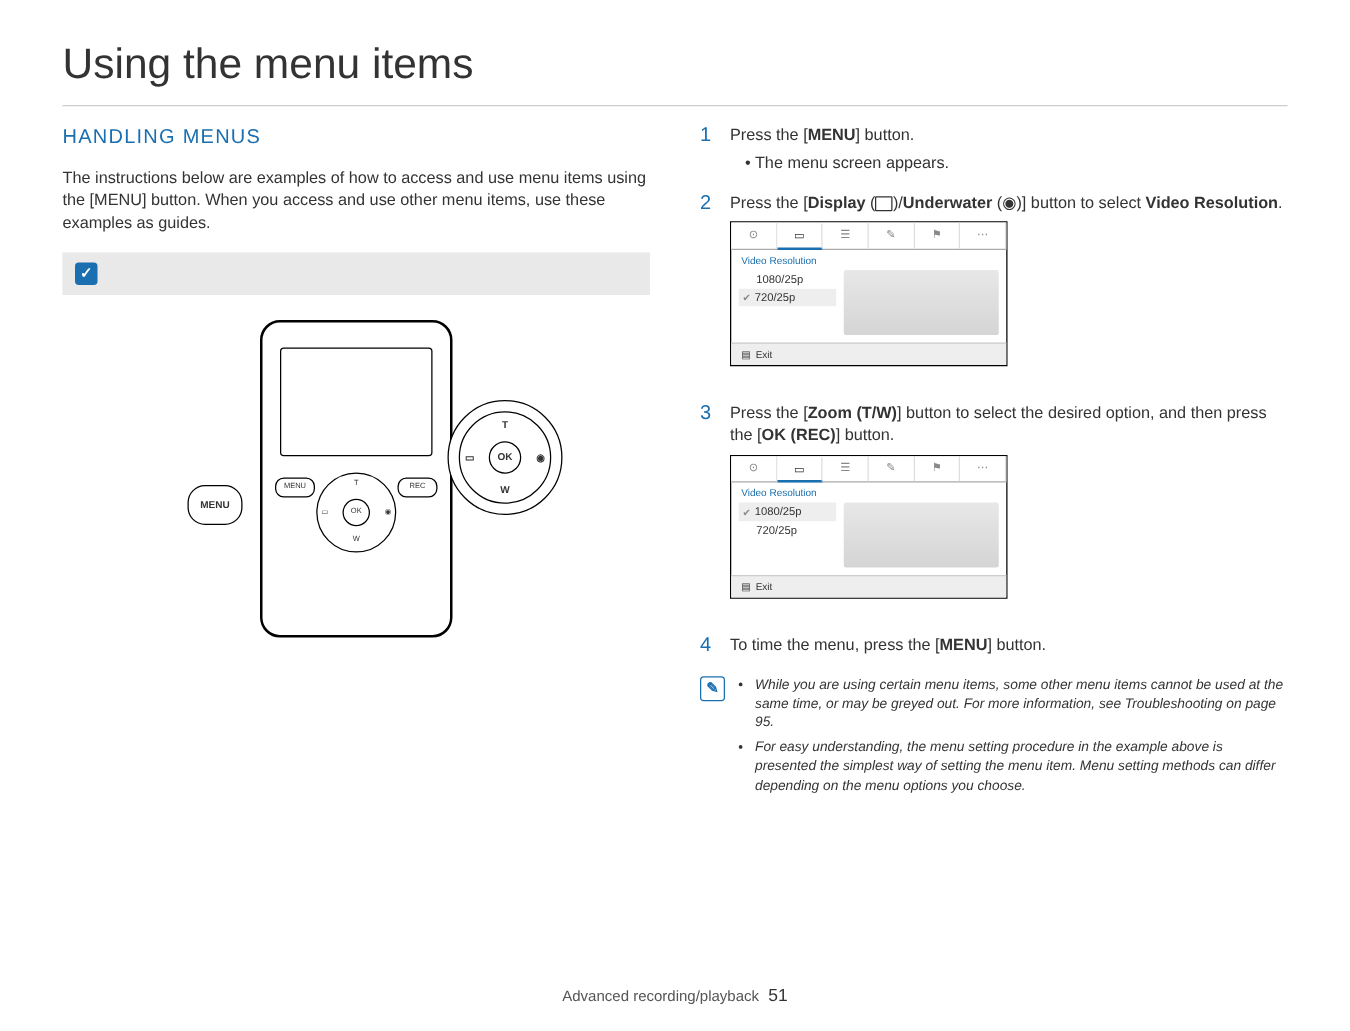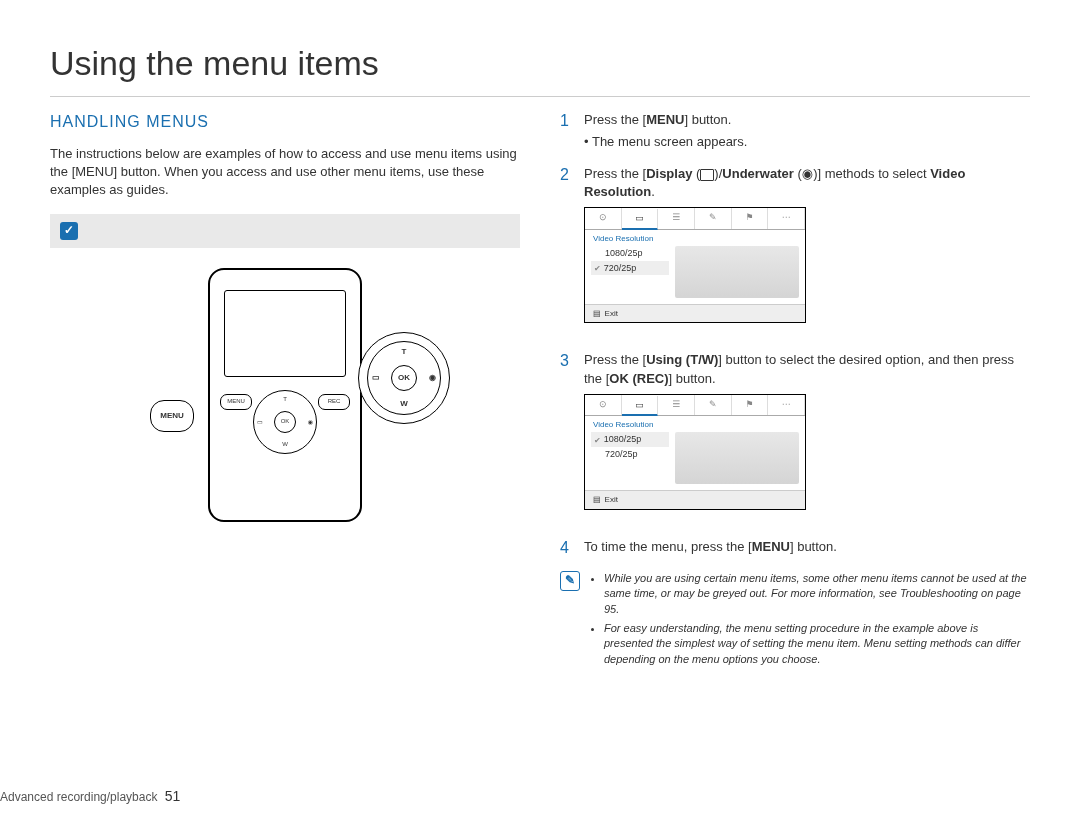--- a/index.html
+++ b/index.html
@@ -7,21 +7,21 @@
     font-family: Arial, Helvetica, sans-serif;
     background: #fff;
     color: #333;
     font-size: 13px;
     line-height: 1.4;
   }
   .page {
     width: 1080px;
     height: 825px;
     box-sizing: border-box;
-    padding: 40px 50px 20px 50px;
+    padding: 28px 50px 20px 50px;
     position: relative;
   }
   h1 {
     font-size: 34px;
     font-weight: 300;
     margin: 0 0 8px 0;
     color: #333;
   }
   .hr {
     border: none;
@@ -70,21 +70,21 @@
     background: #fff;
     color: #1a6fb0;
     border: 1.5px solid #1a6fb0;
   }
 
   .step-list { list-style: none; margin: 0; padding: 0; }
   .step-list > li { display: flex; gap: 10px; margin-bottom: 14px; align-items: flex-start; }
   .step-num { font-size: 16px; color: #1a6fb0; min-width: 14px; line-height: 1.2; }
   .step-body { flex: 1; }
   .step-body strong { font-weight: bold; }
-  .substep { margin: 4px 0 0 0; }
+  .substep { margin: 4px 0 0 12px; }
   .bullet-line::before { content: "• "; }
 
   
   .device-wrap {
     display: flex;
     justify-content: center;
     margin-top: 20px;
     position: relative;
   }
   .device {
@@ -218,20 +218,21 @@
     margin-top: 10px;
     align-items: flex-start;
   }
   .info-box ul { margin:0; padding-left: 16px; }
   .info-box li { margin-bottom: 4px; font-style: italic; }
 
   .footer {
     position: absolute;
     bottom: 18px;
     left: 0; right: 0;
+    text-align: center;
     font-size: 12px;
     color: #555;
   }
   .footer .pn { font-size: 14px; color:#333; margin-left:4px;}
   .inline-icon {
     display:inline-block; width:12px; height:10px; background:#333; vertical-align:middle; border-radius:1px;
   }
 </style>
 </head>
 <body>
@@ -290,21 +291,21 @@
           <div class="step-num">1</div>
           <div class="step-body">
             <span>Press the [</span><strong>MENU</strong><span>] button.</span>
             <div class="substep bullet-line">The menu screen appears.</div>
           </div>
         </li>
 
         <li>
           <div class="step-num">2</div>
           <div class="step-body">
-            <span>Press the [</span><strong>Display</strong><span> (</span><span class="inline-icon" style="background:none;border:1.5px solid #333;"></span><span>)/</span><strong>Underwater</strong><span> (</span><span>◉</span><span>)] methods to select </span><strong>Video Resolution</strong><span>.</span>
+            <span>Press the [</span><strong>Display</strong><span> (</span><span class="inline-icon" style="background:none;border:1.5px solid #333;"></span><span>)/</span><strong>Underwater</strong><span> (</span><span>◉</span><span>)] button to select </span><strong>Video Resolution</strong><span>.</span>
 
             <div class="lcd">
               <div class="lcd-top">
                 <span>⊙</span>
                 <span class="active">▭</span>
                 <span>☰</span>
                 <span>✎</span>
                 <span>⚑</span>
                 <span>⋯</span>
               </div>
@@ -326,21 +327,21 @@
                   <span>▤</span>
                   <span>Exit</span>
                 </div>
             </div>
           </div>
         </li>
 
         <li>
           <div class="step-num">3</div>
           <div class="step-body">
-            <span>Press the [</span><strong>Using (T/W)</strong><span>] button to select the desired option, and then press the [</span><strong>OK (REC)</strong><span>] button.</span>
+            <span>Press the [</span><strong>Zoom (T/W)</strong><span>] button to select the desired option, and then press the [</span><strong>OK (REC)</strong><span>] button.</span>
 
             <div class="lcd">
               <div class="lcd-top">
                 <span>⊙</span>
                 <span class="active">▭</span>
                 <span>☰</span>
                 <span>✎</span>
                 <span>⚑</span>
                 <span>⋯</span>
               </div>

